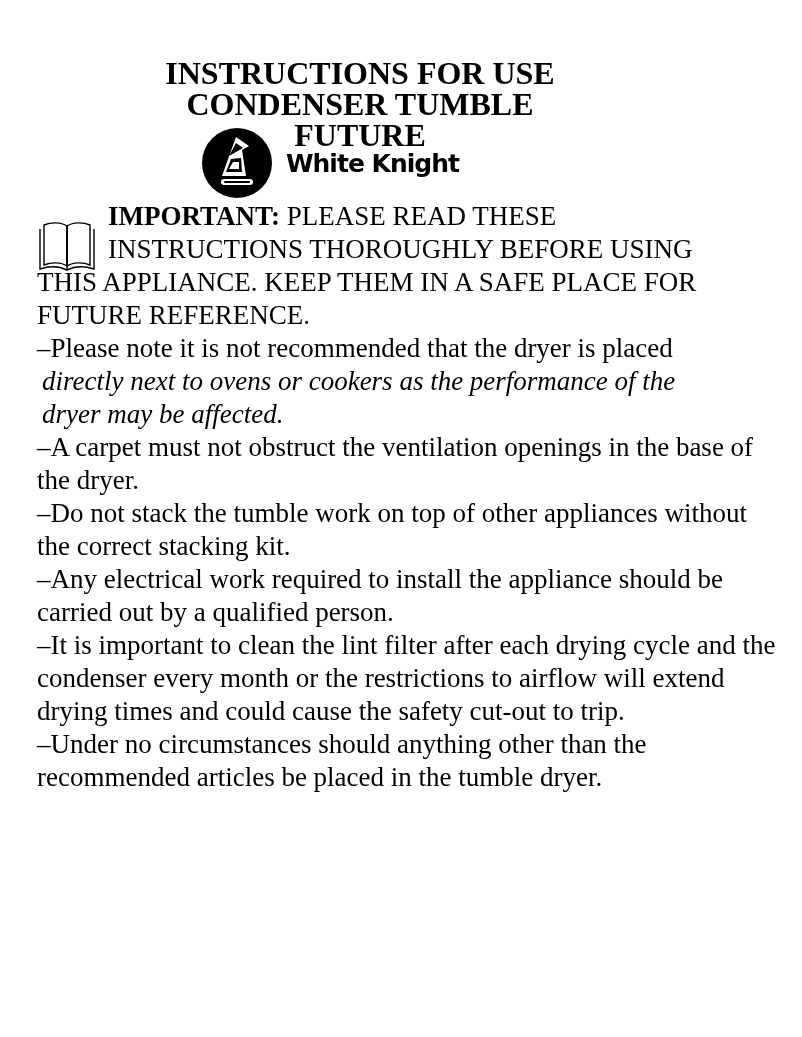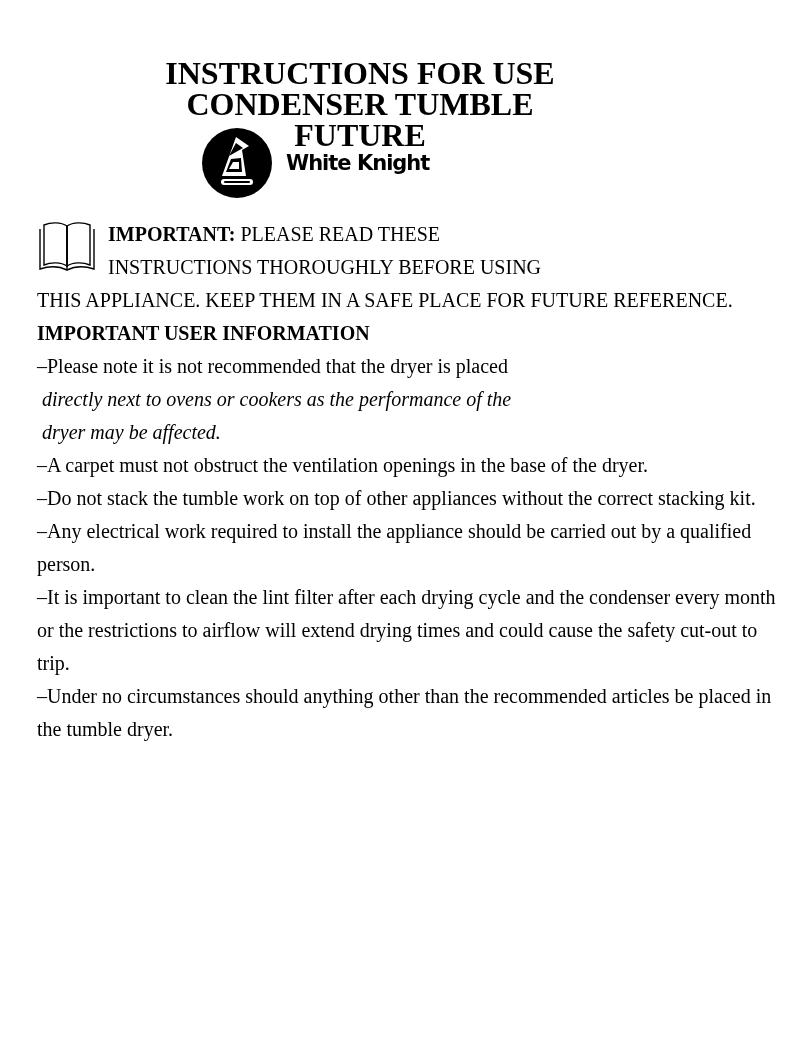--- a/index.html
+++ b/index.html
@@ -12,25 +12,25 @@
     text-align: center; font-weight: bold; font-size: 32px; line-height: 31px;
   }
   .logo {
     position: absolute; left: 202px; top: 128px; height: 70px;
     display: flex; align-items: center;
   }
   .logo-mark { width: 70px; height: 70px; }
   .logo-text {
     margin-left: 14px;
     font-family: "DejaVu Sans", "Liberation Sans", sans-serif;
-    font-weight: bold; font-size: 21px; letter-spacing: -1px;
+    font-weight: bold; font-size: 25px; letter-spacing: -1px;
   }
   .body-text {
-    position: absolute; left: 37px; top: 218px; width: 740px;
-    font-size: 20px; line-height: 33px;
+    position: absolute; left: 37px; top: 200px; width: 740px;
+    font-size: 27px; line-height: 33px;
   }
   .book-icon {
     position: absolute; left: 37px; top: 218px; width: 60px; height: 56px;
   }
   .p { margin: 0; }
   .indent-first { padding-left: 71px; }
   .hang { padding-left: 5px; font-style: italic; }
   b { font-weight: bold; }
 </style>
 </head>
@@ -64,21 +64,20 @@
   </g>
 </svg>
 
 <div class="body-text">
   <p class="p indent-first">
     <b>IMPORTANT:</b><span> PLEASE READ THESE</span>
   </p>
   <p class="p indent-first">INSTRUCTIONS THOROUGHLY BEFORE USING</p>
   <p class="p">THIS APPLIANCE. KEEP THEM IN A SAFE PLACE FOR FUTURE REFERENCE.</p>
 
-  <p class="p"><b>IMPORTANT USER INFORMATION</b></p>
 
 
   <p class="p">
     <span>–Please note it is not recommended that the dryer is placed</span><br>
     <span class="hang">directly next to ovens or cookers as the performance of the</span><br>
     <span class="hang">dryer may be affected.</span>
   </p>
 
   <p class="p">–A carpet must not obstruct the ventilation openings in the base of the dryer.</p>
   <p class="p">–Do not stack the tumble work on top of other appliances without the correct stacking kit.</p>

